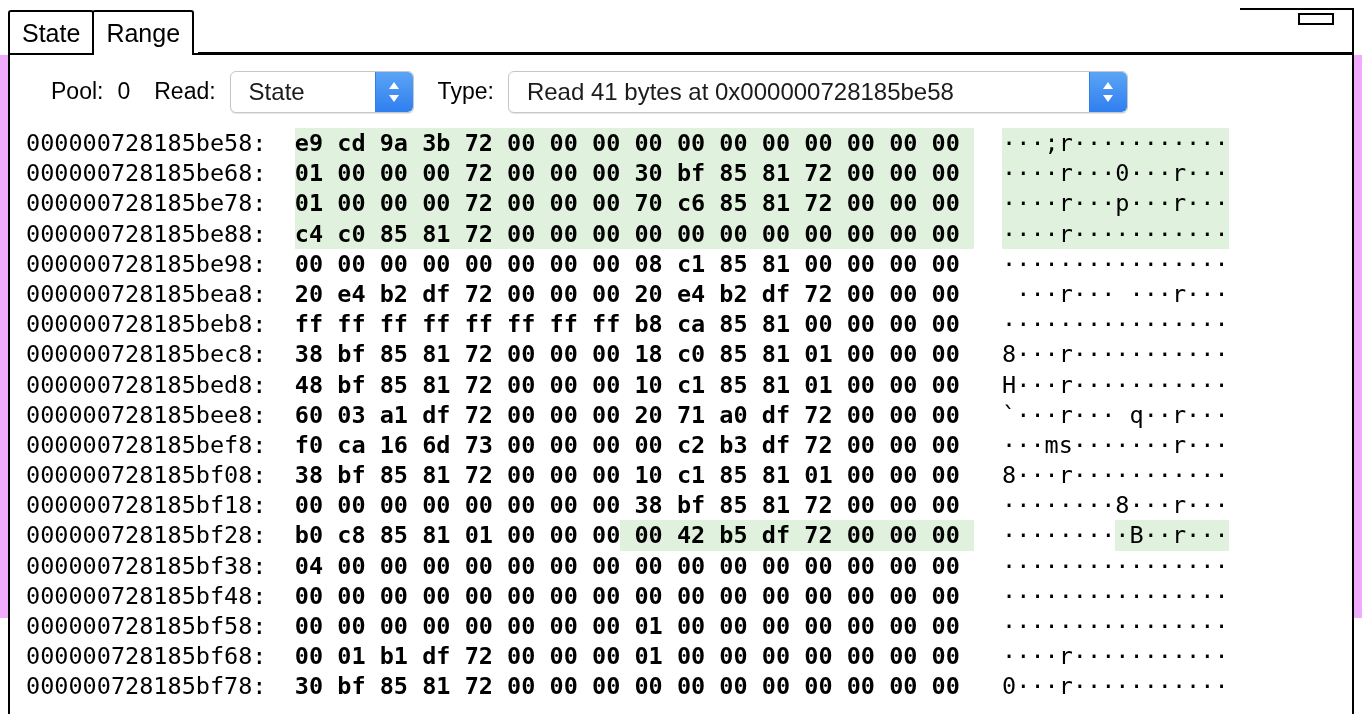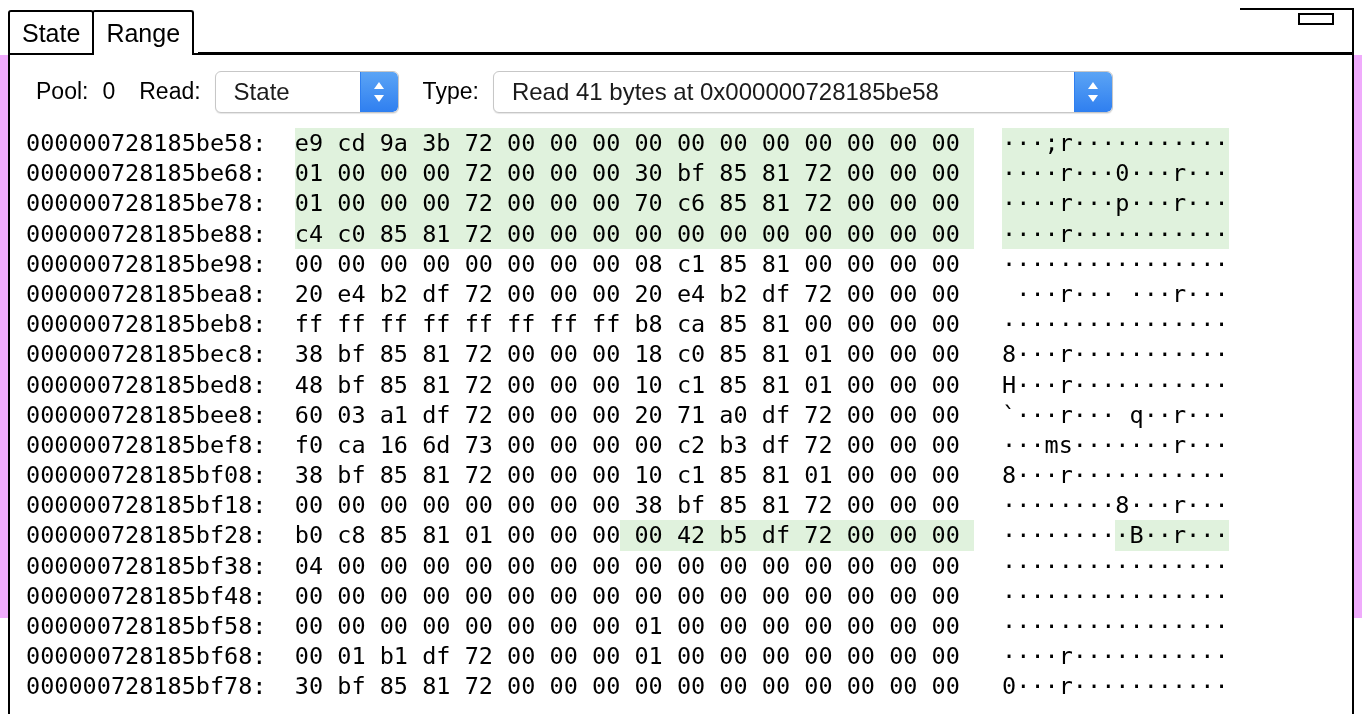--- a/index.html
+++ b/index.html
@@ -93,21 +93,21 @@
     background: #ffffff;
   }
 
   
   .toolbar {
     position: absolute;
     left: 0; top: 0;
     width: 100%; height: 73px;
     display: flex;
     align-items: center;
-    padding-left: 26px;
+    padding-left: 41px;
   }
   .tb-label {
     font-size: 23px;
     color: #000000;
     white-space: nowrap;
   }
   .tb-value {
     font-size: 23px;
     color: #000000;
     margin-left: 14px;
@@ -170,21 +170,21 @@
     height: 30.2px;
     display: flex;
     align-items: center;
     white-space: pre;
   }
   .addr {
     padding-left: 16px;
     flex: none;
     color: #000000;
   }
-  .hexwrap { display: flex; flex: none; }
+  .hexwrap { display: flex; flex: none; font-weight: bold; }
   .asciiwrap { display: flex; flex: none; margin-left: 28px; }
   .cell { white-space: pre; }
   .hl { background: #e0f2dd; }
 </style>
 </head>
 <body>
 
 <div id="root">
 
   <div class="tabbar">

